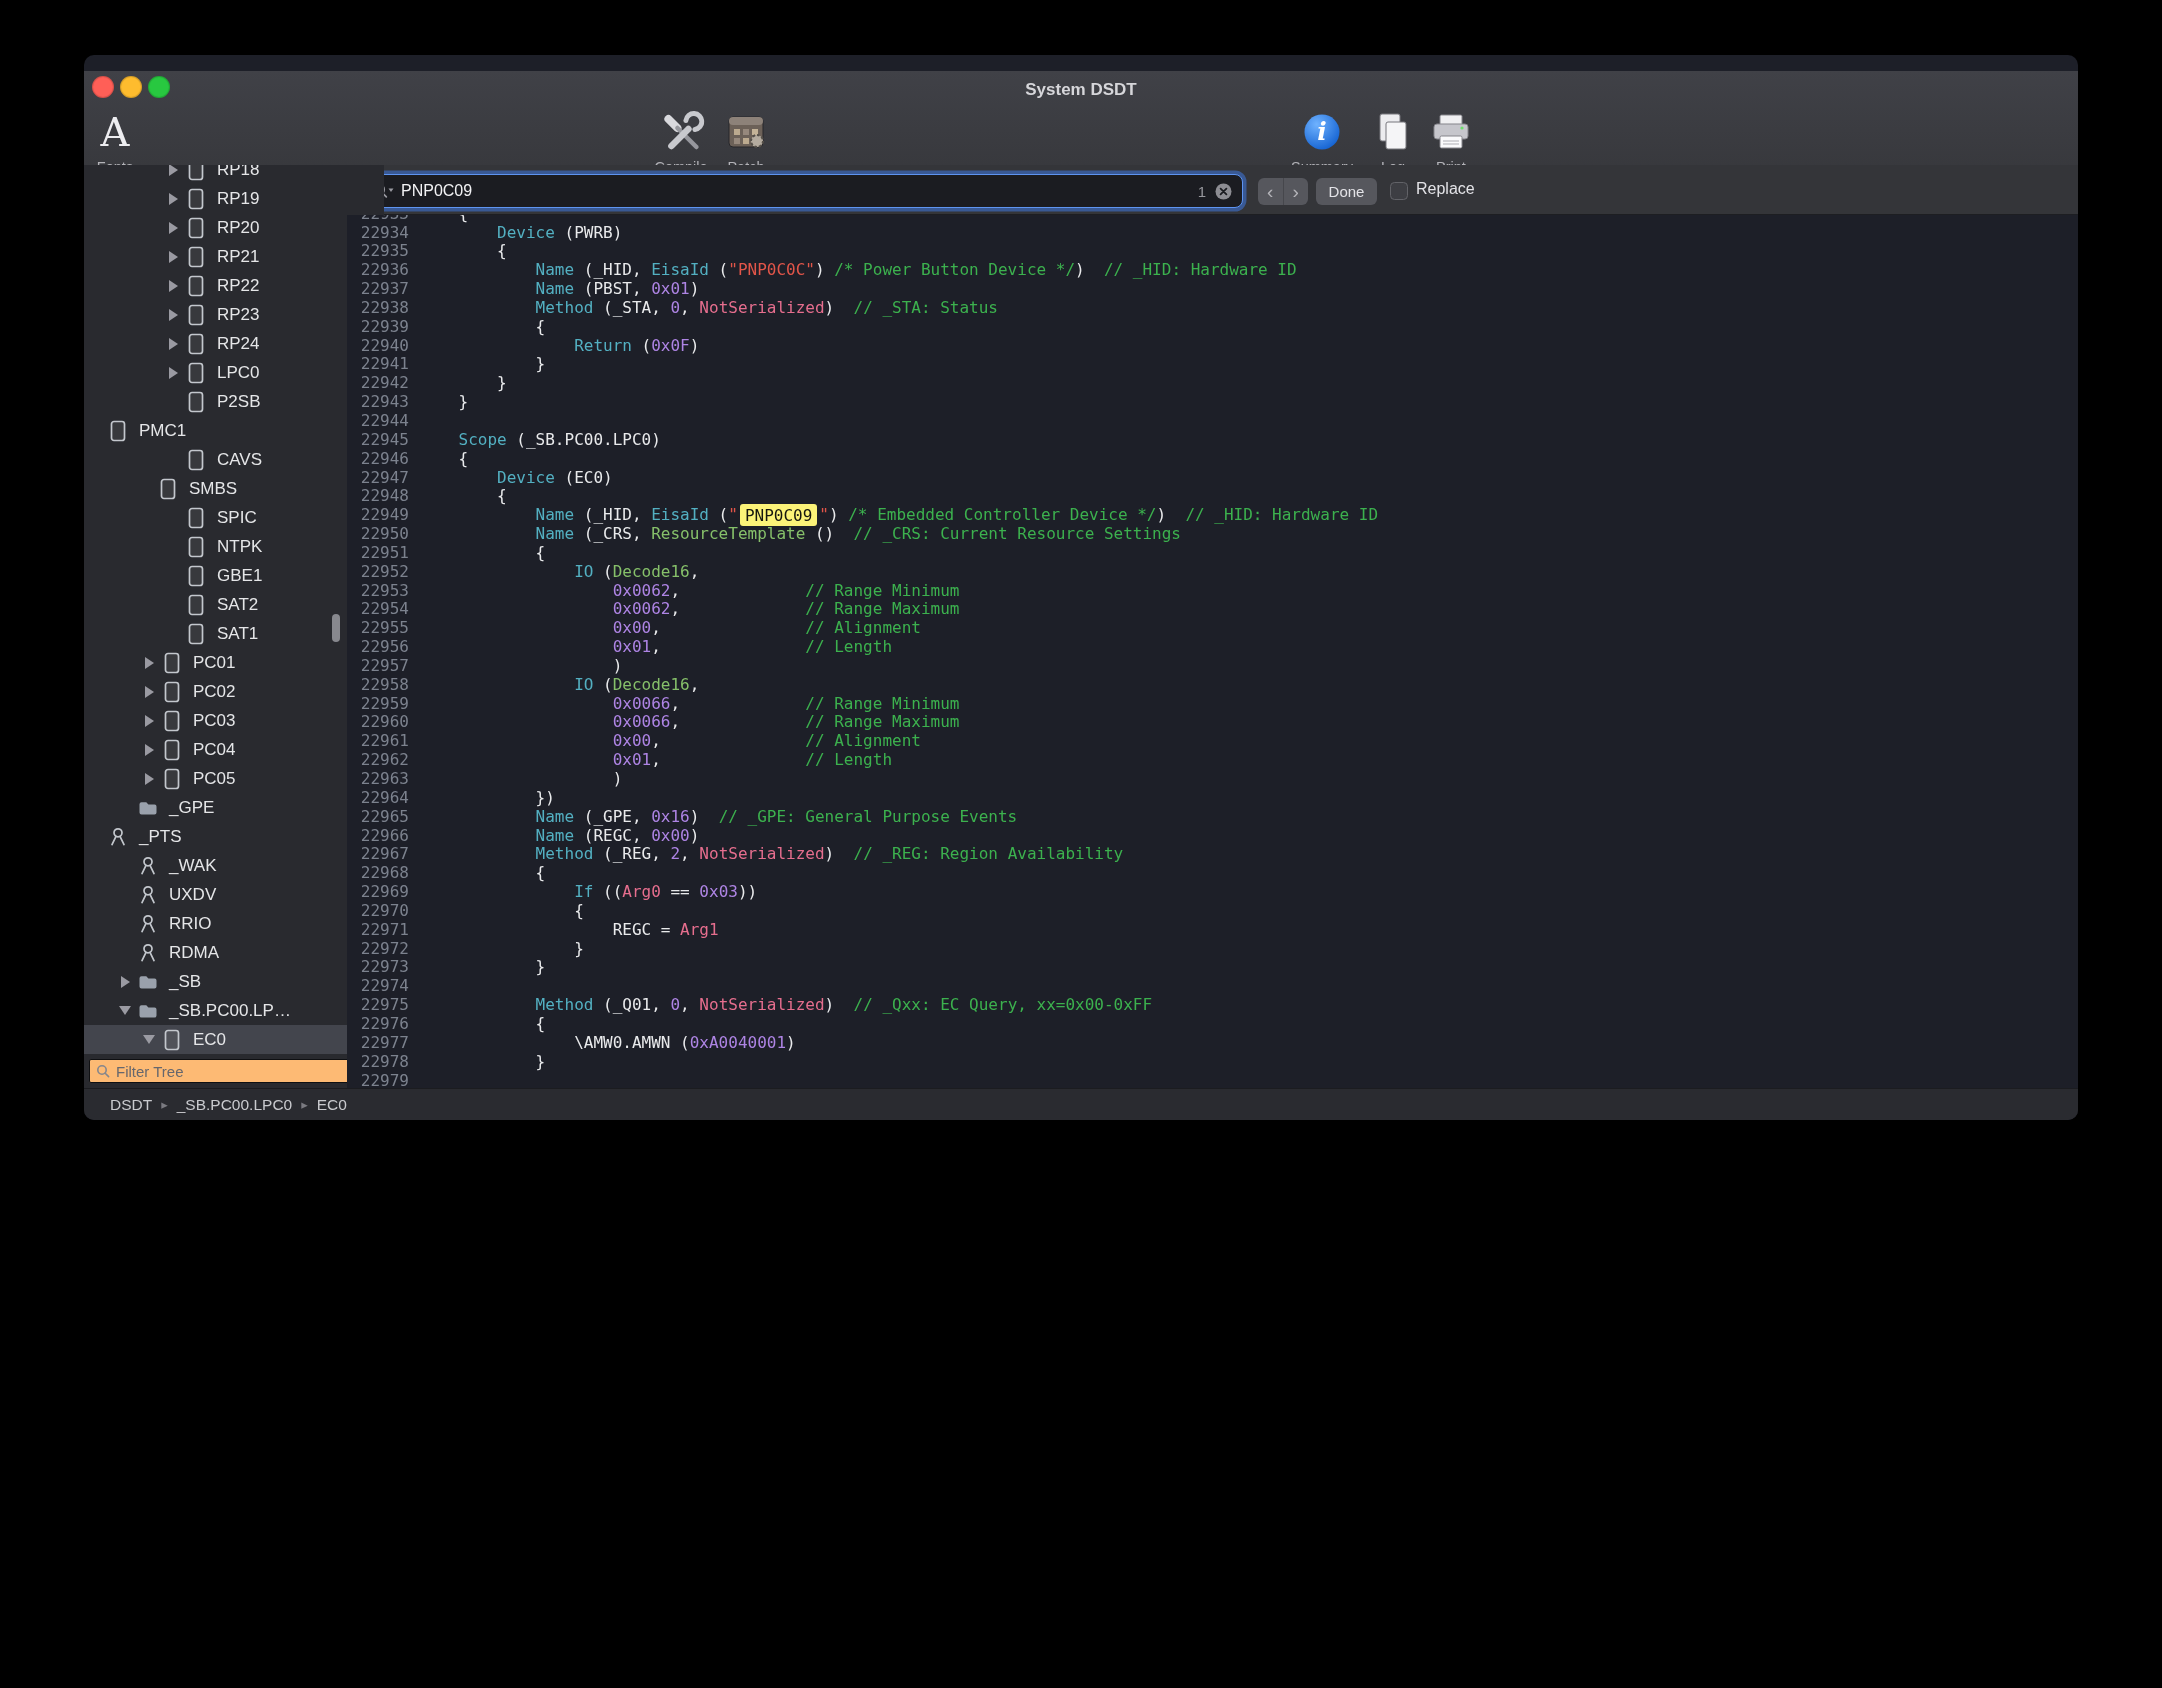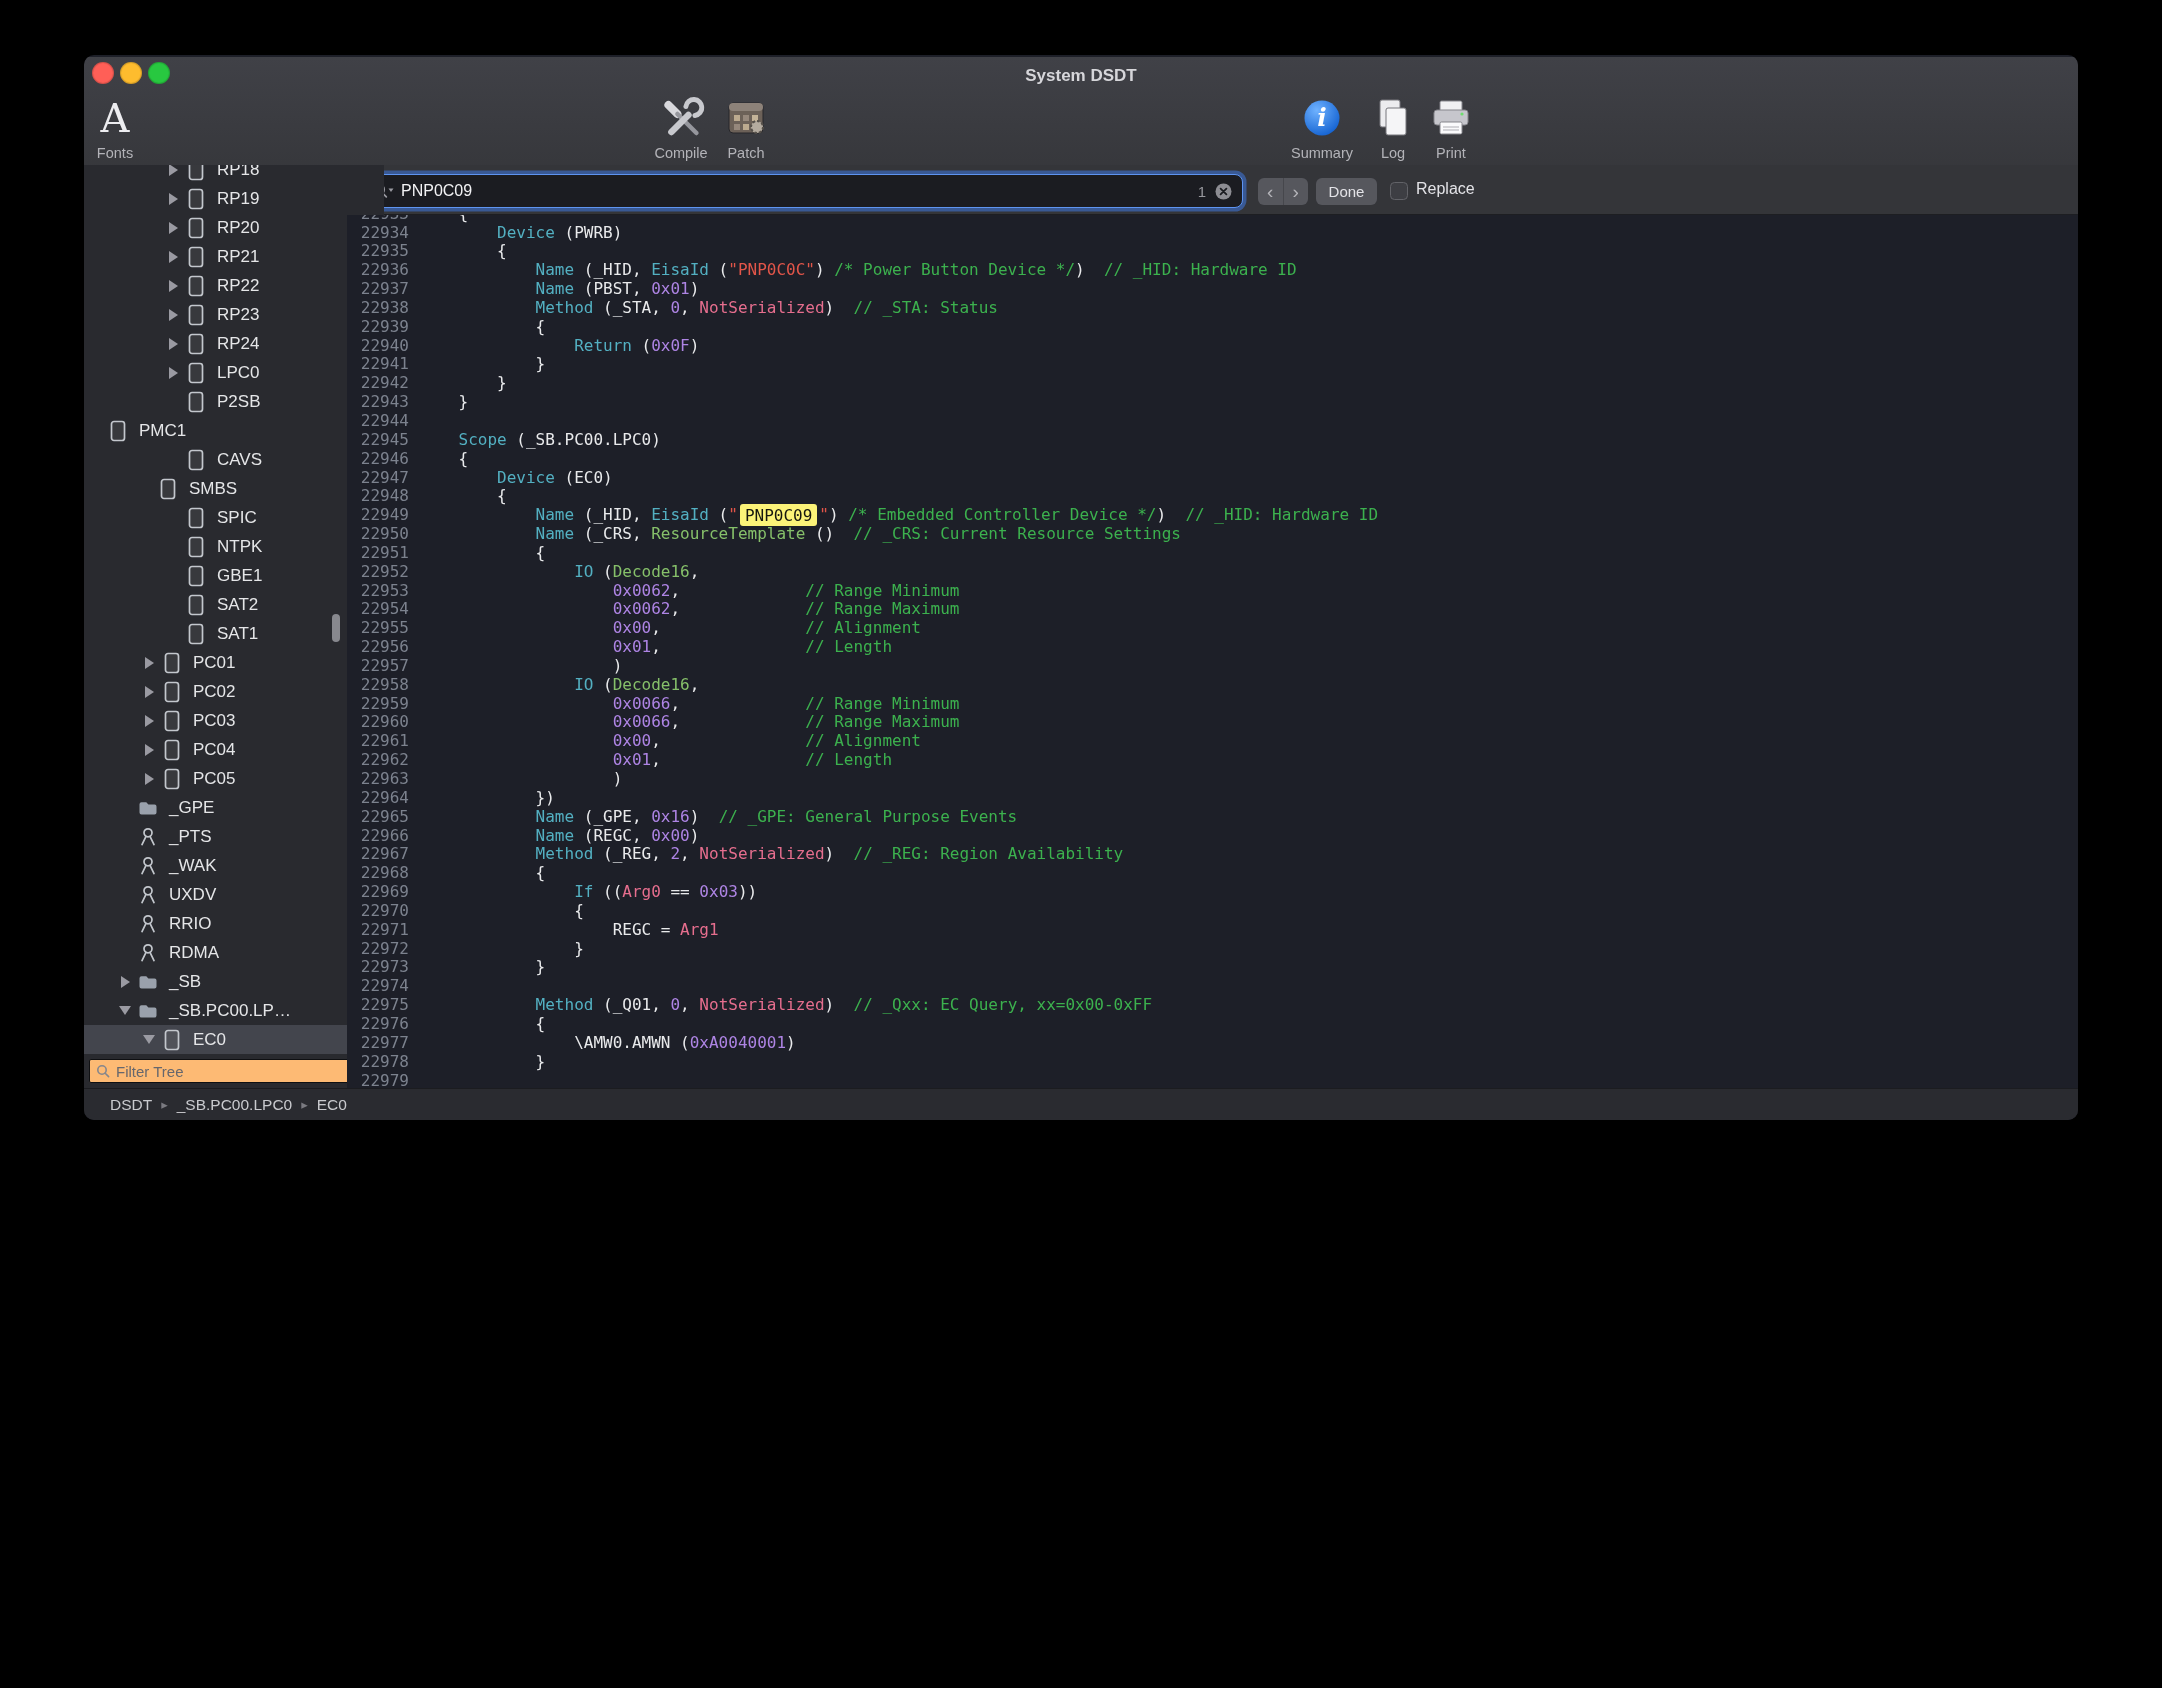--- a/index.html
+++ b/index.html
@@ -4,21 +4,21 @@
 <style>
   * { margin:0; padding:0; box-sizing:border-box; }
   html,body { width:2162px; height:1688px; background:#000; overflow:hidden;
               font-family:"Liberation Sans", sans-serif; }
 
   .window { position:absolute; left:84px; top:55px; width:1994px; height:1065px;
             border-radius:10px; background:#1d1f28; overflow:hidden;
             box-shadow:0 30px 90px rgba(0,0,0,.8), 0 0 0 1px rgba(0,0,0,.9); }
 
   
-  .chrome { position:absolute; left:0; top:2px; right:0; height:129px;
+  .chrome { position:absolute; left:0; top:16px; right:0; height:129px;
             background:linear-gradient(#404147,#35363a); border-bottom:1px solid #232327; }
   .lights { position:absolute; left:8px; top:5px; display:flex; gap:6px; }
   .light  { width:22px; height:22px; border-radius:50%; box-shadow:inset 0 0 1px 1px rgba(0,0,0,.18); }
   .light.red{background:#ff5f57}.light.yellow{background:#febc2e}.light.green{background:#28c840}
   .title  { position:absolute; left:0; right:0; top:9px; text-align:center;
             font-size:17px; font-weight:bold; color:#d6d6da; }
   .tbitem { position:absolute; top:36px; transform:translateX(-50%);
             display:flex; flex-direction:column; align-items:center; }
   .tbicon { height:50px; display:flex; align-items:center; justify-content:center; }
   .tblabel{ font-size:14.5px; color:#b3b3b8; margin-top:2px; white-space:nowrap; }
@@ -409,21 +409,21 @@
         </div>
         <div class="trow" style="padding-left: 30px;">
           <span class="tri none"></span>
           <span class="ticon">
             <svg width="22" height="22" viewBox="0 0 22 22">
               <path d="M2.5 7.2 Q2.5 5.2 4.5 5.2 L9.3 5.2 L11.4 7.6 L17.6 7.6 Q19.5 7.6 19.5 9.5 L19.5 15.6 Q19.5 17.6 17.5 17.6 L4.5 17.6 Q2.5 17.6 2.5 15.6 Z" fill="#9aa1ac"></path>
             </svg>
           </span>
           <span class="tlabel">_GPE</span>
         </div>
-        <div class="trow" style="padding-left: 30px;">
+        <div class="trow" style="">
           <span class="tri none"></span>
           <span class="ticon">
             <svg width="22" height="22" viewBox="0 0 22 22">
               <circle cx="11" cy="6.8" r="4" fill="none" stroke="#c3c7cd" stroke-width="1.7"></circle>
               <line x1="9" y1="10.4" x2="5" y2="18.6" stroke="#c3c7cd" stroke-width="1.7" stroke-linecap="round"></line>
               <line x1="13" y1="10.4" x2="17" y2="18.6" stroke="#c3c7cd" stroke-width="1.7" stroke-linecap="round"></line>
             </svg>
           </span>
           <span class="tlabel">_PTS</span>
         </div>

